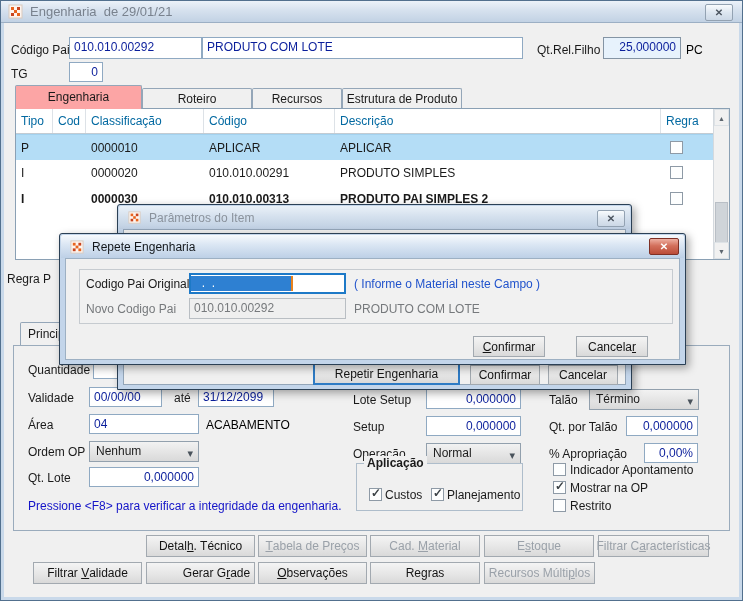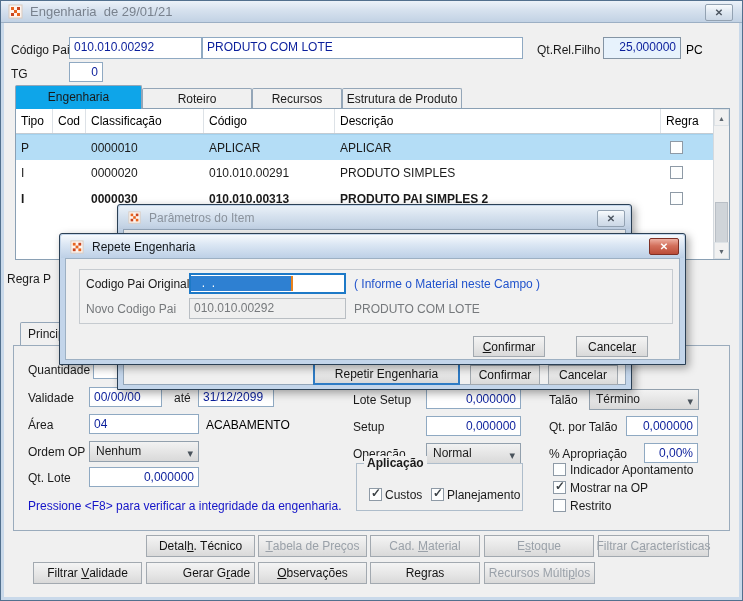--- a/index.html
+++ b/index.html
@@ -54,27 +54,27 @@
   }
   .btn.dis { color:#9aa1a9; }
   .btn.focus { border:2px solid #2e7bc4; }
   .btn u { text-decoration:underline; }
 
   
   .tab {
     position:absolute; height:21px; background:#f0f0f0; border:1px solid #94a6b8; border-bottom:none;
     text-align:center; line-height:20px; border-radius:2px 2px 0 0;
   }
-  .tab.active { height:24px; background:#0ea5e9; line-height:23px; z-index:2; }
+  .tab.active { height:24px; background:#fca5a5; line-height:23px; z-index:2; }
 
   
   #tbl { position:absolute; left:14px; top:107px; width:715px; height:152px;
          background:#fff; border:1px solid #8aa0b4; }
   .trow { display:flex; height:26px; align-items:center; position:relative; }
-  .thead { height:25px; border-bottom:1px solid #c3cbd2; color:#000000; }
+  .thead { height:25px; border-bottom:1px solid #c3cbd2; color:#0369a1; }
   .thead .tc { border-right:1px solid #dde2e7; height:100%; line-height:24px; }
   .tc { padding-left:5px; overflow:hidden; white-space:pre; }
   .c0{width:37px;} .c1{width:33px;} .c2{width:118px;} .c3{width:131px;} .c4{width:326px;} .c5{width:53px;}
   .trow.sel { background:#b4ddf6; border-top:1px solid #a3d2ef; }
   .trow.b { font-weight:bold; }
   .vsb { position:absolute; right:0; top:0; bottom:0; width:16px; background:#f1f1f1; border-left:1px solid #d4d9de; }
   .vsb .sbtn { position:absolute; left:0; right:0; height:17px; background:#f1f1f1; color:#5d666f;
                font-size:7px; text-align:center; line-height:17px; border:1px solid #dde2e6; }
   .vsb .thumb { position:absolute; left:1px; right:1px; top:93px; height:42px; background:#cfd4d9; border:1px solid #b9bfc6; }
 

